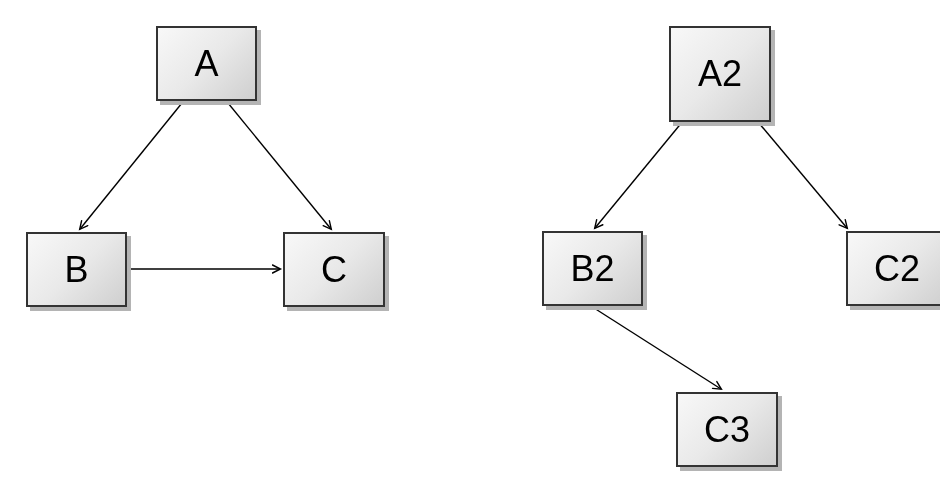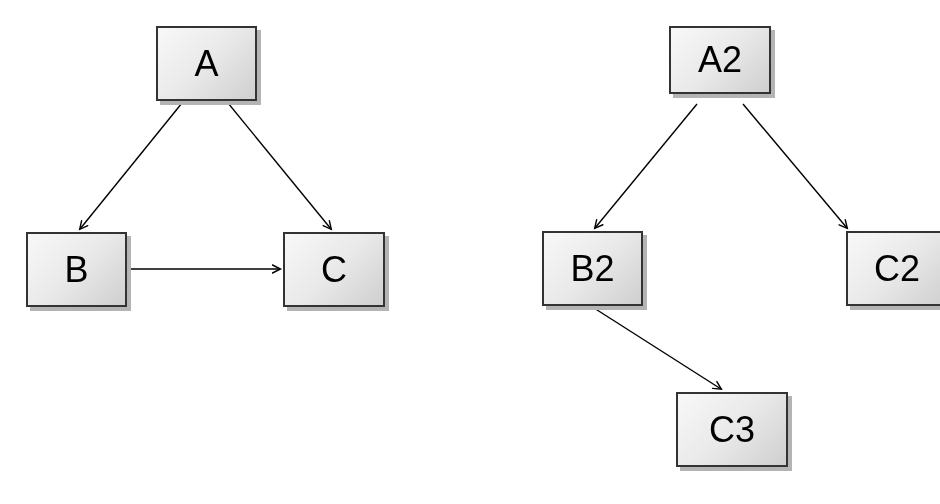--- a/index.html
+++ b/index.html
@@ -65,26 +65,26 @@
   <div>
       <div class="node" style="left: 156px; top: 26px; width: 101px; height: 75px;">
         <span class="node-label">A</span>
       </div>
       <div class="node" style="left: 26px; top: 232px; width: 101px; height: 75px;">
         <span class="node-label">B</span>
       </div>
       <div class="node" style="left: 283px; top: 232px; width: 102px; height: 75px;">
         <span class="node-label">C</span>
       </div>
-      <div class="node" style="left: 669px; top: 26px; width: 102px; height: 68px;">
+      <div class="node" style="left: 669px; top: 26px; width: 102px; height: 96px;">
         <span class="node-label">A2</span>
       </div>
       <div class="node" style="left: 542px; top: 231px; width: 101px; height: 75px; justify-content: center;">
         <span class="node-label">B2</span>
       </div>
       <div class="node" style="left: 846px; top: 231px; width: 102px; height: 75px;">
         <span class="node-label">C2</span>
       </div>
-      <div class="node" style="left: 676px; top: 392px; width: 112px; height: 75px; justify-content: center;">
+      <div class="node" style="left: 676px; top: 392px; width: 102px; height: 75px; justify-content: center;">
         <span class="node-label">C3</span>
       </div>
     </div>
 </div>
 
 </body></html>

